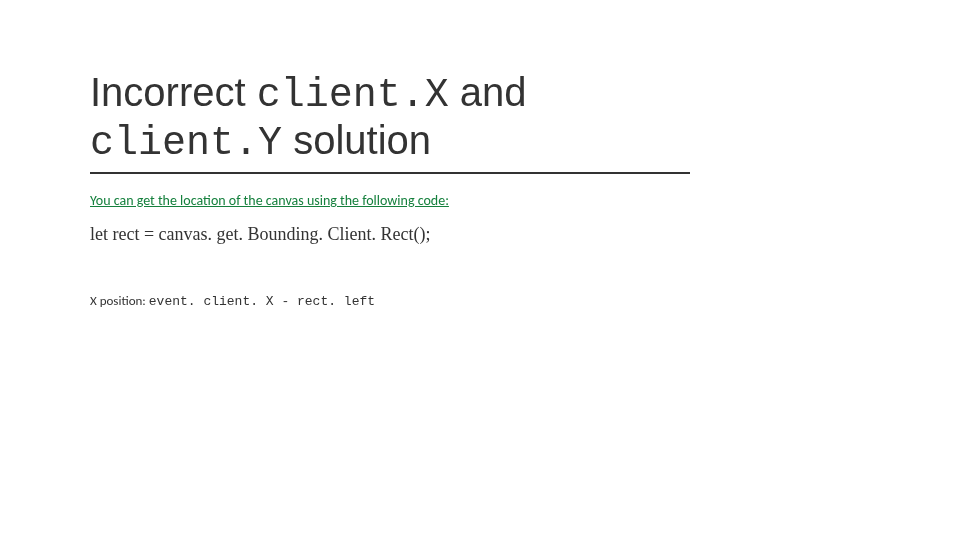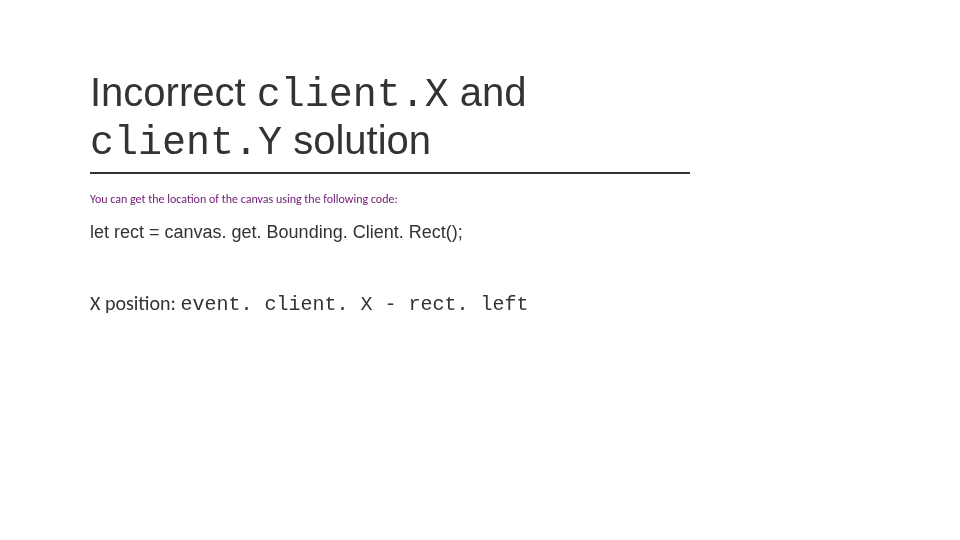--- a/index.html
+++ b/index.html
@@ -25,40 +25,41 @@
     padding-bottom: 6px;
     margin: 0 0 18px 0;
     line-height: 1.1;
     font-family: "Segoe UI Light", "Segoe UI", sans-serif;
   }
   .title .mono {
     font-family: "Courier New", monospace;
     font-weight: 400;
   }
   .body-text {
-    font-size: 12px;
-    color: #701a75;
+    font-size: 14px;
+    color: #15803d;
     margin: 0 0 14px 0;
     line-height: 1.3;
     font-family: "Segoe UI", "Calibri", sans-serif;
+    text-decoration: underline;
   }
   .code-line {
-    font-family: Liberation Sans, sans-serif;
+    font-family: Liberation Serif, serif;
     font-size: 18px;
     color: #333;
     margin: 0 0 14px 0;
   }
   .spacer {
     height: 34px;
   }
   .mono-inline {
     font-family: "Courier New", monospace;
   }
   .pos-line {
-    font-size: 20px;
+    font-size: 13px;
     margin: 0 0 14px 0;
     color: #333;
   }
 </style>
 </head>
 <body>
 
 <div class="slide">
 
   <h1 class="title">

